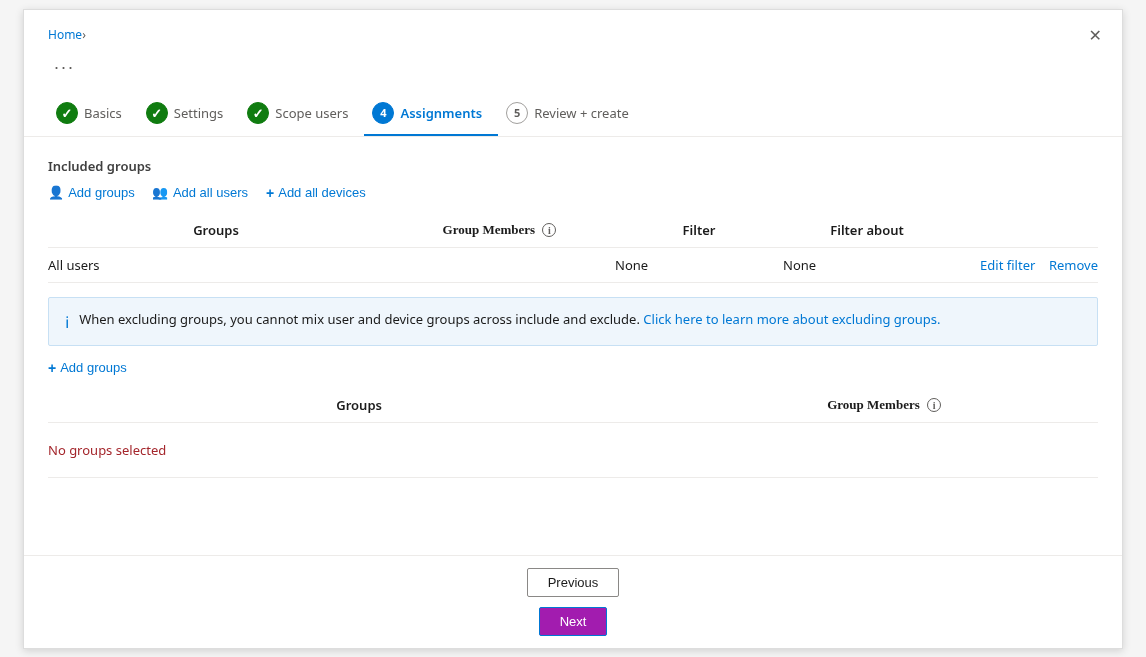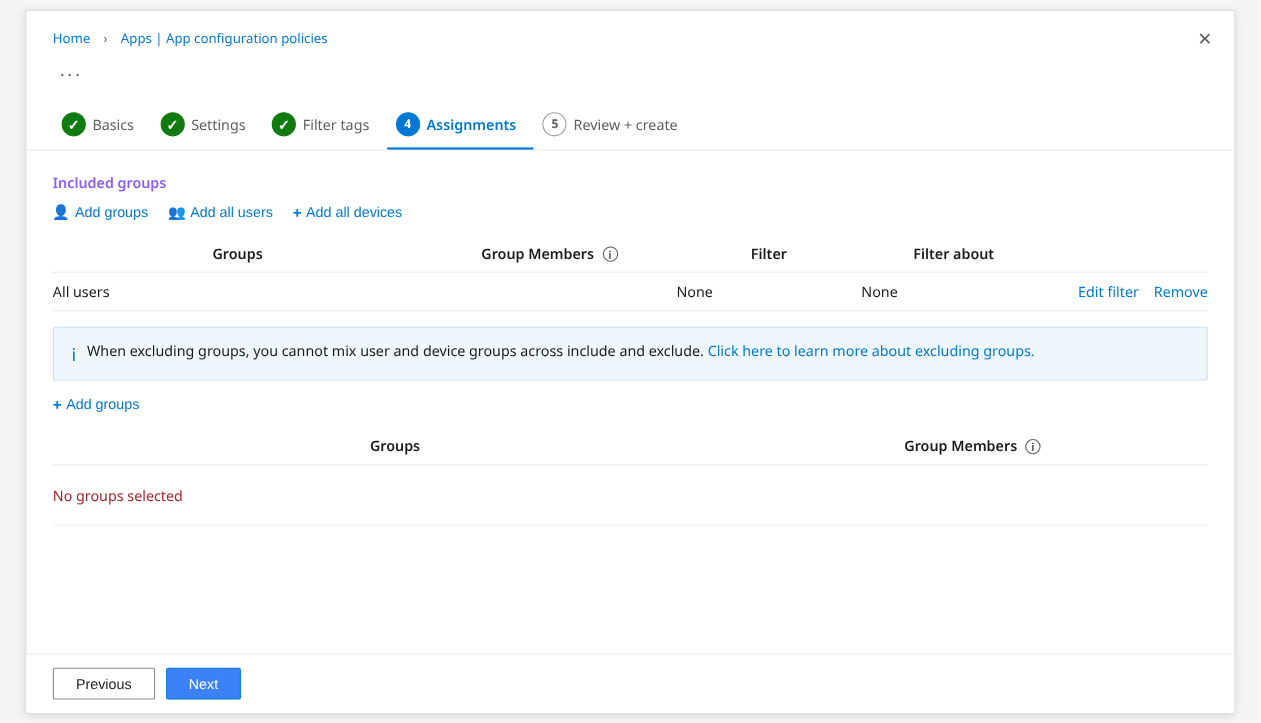--- a/index.html
+++ b/index.html
@@ -24,21 +24,21 @@
     }
     .modal-header {
       padding: 16px 24px 0 24px;
       border-bottom: 1px solid #edebe9;
     }
     .breadcrumb {
       font-size: 12px;
       color: #0078d4;
       display: flex;
       align-items: center;
-      gap: 12px;
+      gap: 0;
       margin-bottom: 8px;
       text-align: center;
     }
     .breadcrumb span { color: #605e5c; }
     .breadcrumb a { color: #0078d4; text-decoration: none; }
     .title-row {
       display: flex;
       align-items: center;
       gap: 8px;
       margin-bottom: 16px;
@@ -111,21 +111,21 @@
       flex-shrink: 0;
     }
     .step-icon { font-size: 12px; }
     .checkmark { font-size: 13px; }
     .modal-body {
       padding: 20px 24px;
       flex: 1;
       overflow-y: auto;
     }
     .section-title {
-      color: #8b5cf6;
+      color: #404040;
       font-size: 13px;
       font-weight: 600;
       margin-bottom: 10px;
     }
     .action-row {
       display: flex;
       align-items: center;
       gap: 18px;
       margin-bottom: 14px;
     }
@@ -153,21 +153,21 @@
       padding: 6px 0 8px 0;
       border-bottom: 1px solid #edebe9;
     }
     td {
       padding: 8px 0;
       border-bottom: 1px solid #edebe9;
       vertical-align: middle;
       color: #1b1b1b;
     }
     .col-groups { width: 32%; }
-    .col-members { width: 22%; }
+    .col-members { width: 22%; font-family: Liberation Serif, serif; }
     .col-filter { width: 16%; }
     .col-filtermode { width: 16%; }
     .col-actions { width: 14%; text-align: right; }
     .link-blue { color: #0078d4; text-decoration: none; cursor: pointer; text-align: center; }
     .info-box {
       background: #eff6fc;
       border: 1px solid #c7e0f4;
       border-radius: 2px;
       padding: 12px 16px;
       display: flex;
@@ -202,49 +202,49 @@
       margin-left: 4px;
       cursor: pointer;
     }
     .modal-footer {
       padding: 12px 24px;
       border-top: 1px solid #edebe9;
       display: flex;
       align-items: center;
       gap: 10px;
       background: #fff;
+      flex-direction: column;
     }
     .btn-prev {
       background: #fff;
       border: 1px solid #8a8886;
       color: #1b1b1b;
       padding: 6px 20px;
       cursor: pointer;
       font-size: 13px;
       border-radius: 2px;
     }
     .btn-next {
-      background: #3b82f6;
+      background: #a21caf;
       border: 1px solid #0078d4;
       color: #fff;
       padding: 6px 20px;
       cursor: pointer;
       font-size: 13px;
       border-radius: 2px;
     }
   </style>
 </head>
 <body>
 
 <div class="modal">
   <div class="modal-header">
     <div class="breadcrumb">
       <a>Home</a>
       <span>›</span>
-      <a>Apps | App configuration policies</a>
     </div>
     <div class="title-row">
       <button class="more-btn">...</button>
     </div>
     <button class="close-btn">✕</button>
     <nav class="steps-nav">
       <div class="step completed">
         <div class="step-icon">
             <span class="checkmark">✓</span>
           </div>
@@ -253,21 +253,21 @@
       <div class="step completed">
         <div class="step-icon">
             <span class="checkmark">✓</span>
           </div>
         <span>Settings</span>
       </div>
       <div class="step completed">
         <div class="step-icon">
             <span class="checkmark">✓</span>
           </div>
-        <span>Filter tags</span>
+        <span>Scope users</span>
       </div>
       <div class="step active">
         <div class="step-num">4</div>
         <span>Assignments</span>
       </div>
       <div class="step">
         <div class="step-num">5</div>
         <span>Review + create</span>
       </div>
     </nav>

